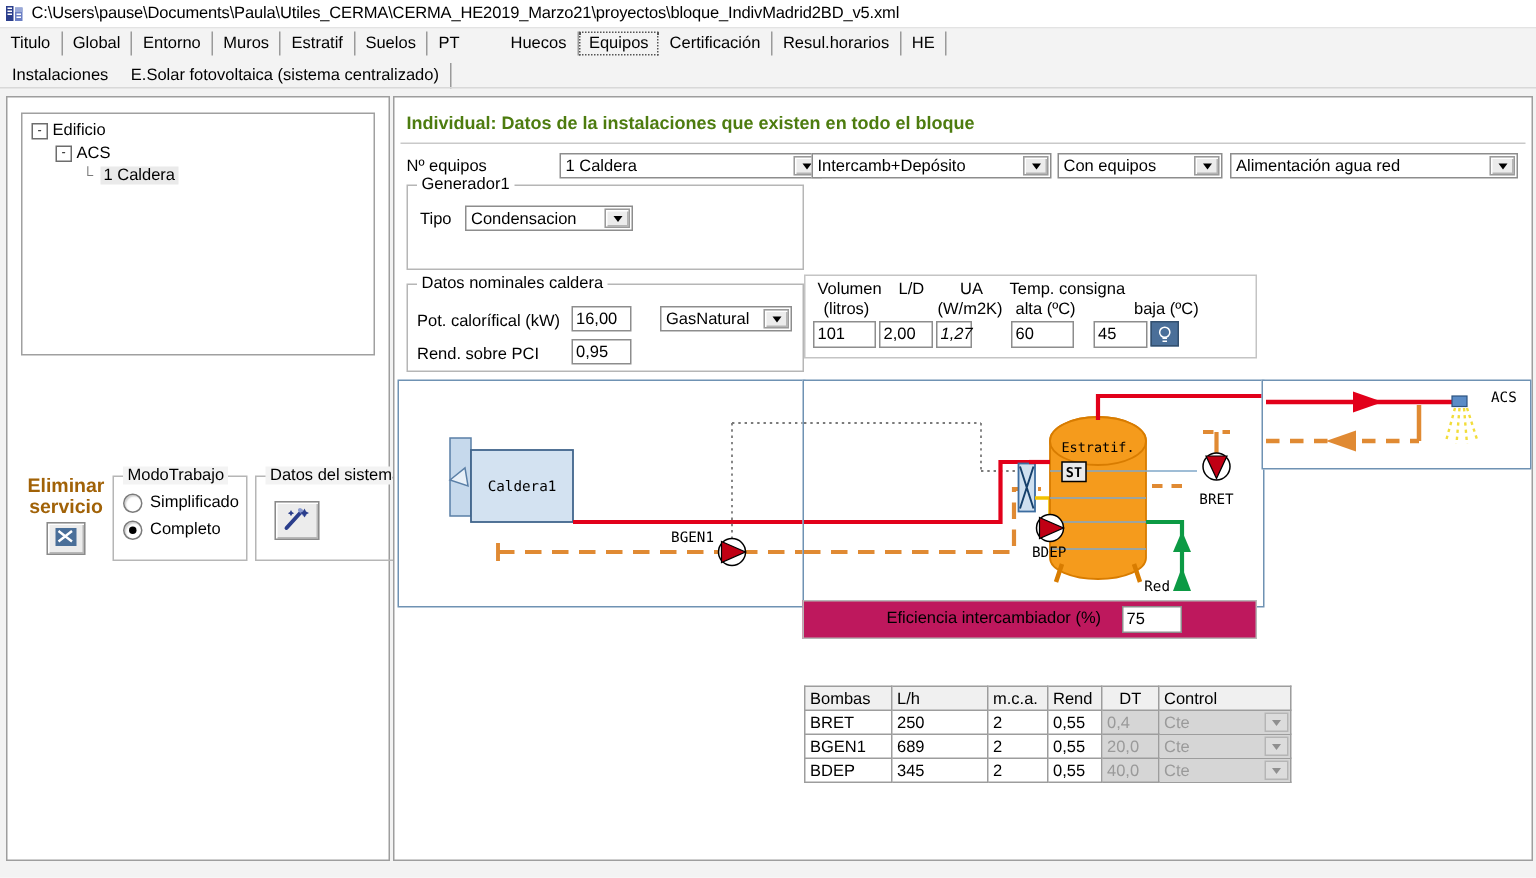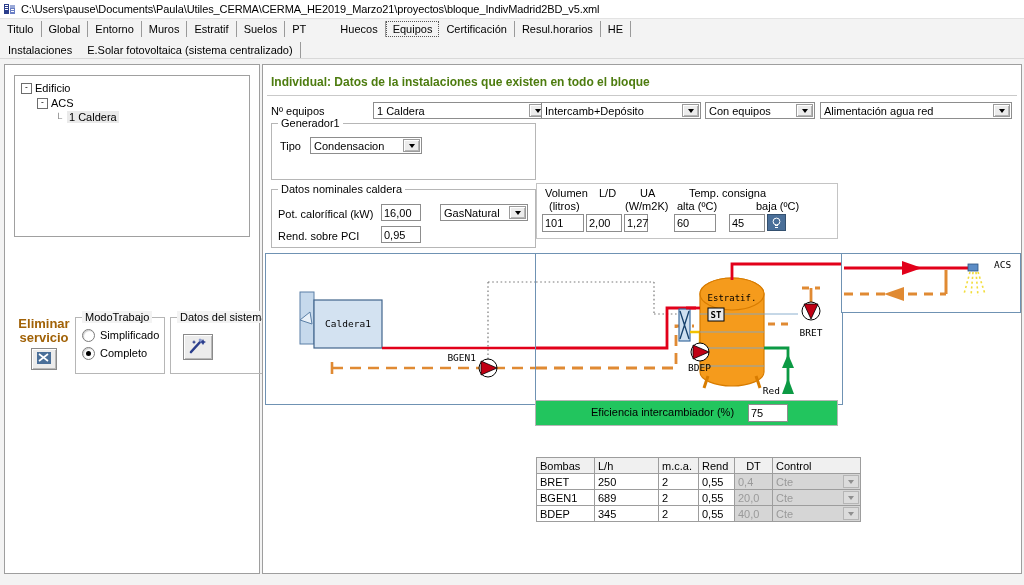--- a/index.html
+++ b/index.html
@@ -265,27 +265,27 @@
       <div class="tf abs" style="left:109px;top:36px;width:40px;height:17px;">0,95</div>
     </div>
 
 
     <div class="abs" style="left:273px;top:118px;width:300px;height:54px;border:1px solid #c4c4c4;background:#fff;">
       <span class="lab" style="left:8px;top:3px;">Volumen</span>
       <span class="lab" style="left:12px;top:16px;">(litros)</span>
       <span class="lab" style="left:62px;top:3px;">L/D</span>
       <span class="lab" style="left:103px;top:3px;">UA</span>
       <span class="lab" style="left:88px;top:16px;">(W/m2K)</span>
-      <span class="lab" style="left:152px;top:3px;">Temp. consigna</span>
+      <span class="lab" style="left:136px;top:3px;">Temp. consigna</span>
       <span class="lab" style="left:140px;top:16px;">alta (ºC)</span>
       <span class="lab" style="left:195px;top:16px;padding-left:24px;">baja (ºC)</span>
 
       <div class="tf abs" style="left:5px;top:30px;width:42px;height:18px;">101</div>
       <div class="tf abs" style="left:49px;top:30px;width:36px;height:18px;">2,00</div>
-      <div class="tf abs" style="left:87px;top:30px;width:24px;height:18px;">1,27</div>
+      <div class="tf abs" style="left:87px;top:30px;width:24px;height:18px;font-style:italic;">1,27</div>
       <div class="tf abs" style="left:137px;top:30px;width:42px;height:18px;">60</div>
       <div class="tf abs" style="left:192px;top:30px;width:36px;height:18px;">45</div>
       <div class="abs" style="left:230px;top:30px;">
         <span class="bulb">
           <svg width="11" height="12" viewBox="0 0 11 12">
             <circle cx="5.5" cy="4.5" r="3.4" fill="none" stroke="#ffffff" stroke-width="1"></circle>
             <rect x="4" y="8" width="3" height="1" fill="#fff"></rect>
             <rect x="4" y="10" width="3" height="1" fill="#fff"></rect>
           </svg>
         </span>
@@ -378,21 +378,21 @@
         <g stroke="#f2dd3b" stroke-width="1.6" stroke-dasharray="2.2,2.6">
           <line x1="128" y1="18" x2="122" y2="40"></line>
           <line x1="131" y1="18" x2="129" y2="42"></line>
           <line x1="134" y1="18" x2="136" y2="42"></line>
           <line x1="136" y1="18" x2="143" y2="40"></line>
         </g>
         <text x="152" y="14" font-family="DejaVu Sans Mono, monospace" font-size="9.5" fill="#000">ACS</text>
       </svg>
     </div>
 
-    <div class="abs" style="left:272px;top:335px;width:301px;height:24px;border:1px solid #b6b6b6;background:#22c55e;">
+    <div class="abs" style="left:272px;top:335px;width:301px;height:24px;border:1px solid #b6b6b6;background:#be185d;">
       <span class="lab" style="left:55px;top:5px;">Eficiencia intercambiador (%)</span>
       <div class="tf abs" style="left:212px;top:3px;width:40px;height:18px;">75</div>
     </div>
 
     <table class="ptable">
       <thead>
         <tr>
           <th style="width:58px;">Bombas</th>
           <th style="width:64px;">L/h</th>
           <th style="width:40px;">m.c.a.</th>

